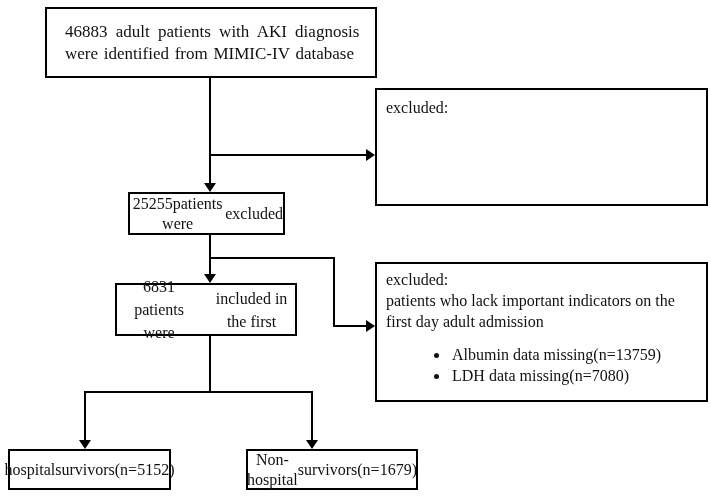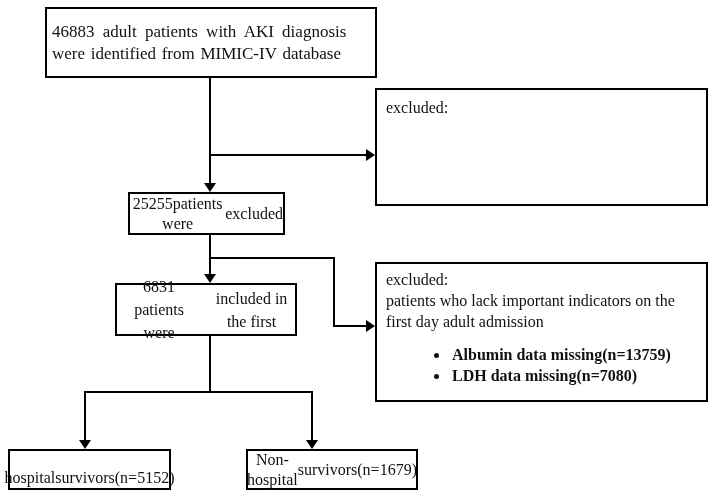--- a/index.html
+++ b/index.html
@@ -33,21 +33,21 @@
     align-items: center;
     justify-content: center;
     text-align: center;
   }
   .t-line { display: block; }
   .ws-wide { word-spacing: 4px; }
   .ws-slim { word-spacing: 1.5px; }
 
   #node-source {
     left: 45px; top: 7px; width: 332px; height: 71px;
-    padding: 12px 4px 0 5px;
+    padding: 12px 4px 0 18px;
     font-size: 17px; line-height: 22px;
   }
   #node-excluded-first {
     left: 375px; top: 88px; width: 333px; height: 118px;
     padding: 7px 6px 0 9px;
     font-size: 16px; line-height: 21px;
   }
   #node-selected {
     left: 128px; top: 192px; width: 157px; height: 43px;
     font-size: 16px; line-height: 20px;
@@ -56,34 +56,34 @@
     left: 115px; top: 283px; width: 182px; height: 53px;
     font-size: 16px; line-height: 23px; gap: 7px;
   }
   #node-excluded-second {
     left: 375px; top: 262px; width: 333px; height: 140px;
     padding: 5px 6px 0 9px;
     font-size: 16px; line-height: 21px;
   }
   #node-hospital {
     left: 8px; top: 449px; width: 163px; height: 41px;
-    font-size: 16px; line-height: 20px; align-items: flex-end;
+    font-size: 16px; line-height: 20px;
   }
   #node-nonhospital {
     left: 246px; top: 449px; width: 172px; height: 41px;
     font-size: 16px; line-height: 20px;
   }
 
   ul.bullets {
     list-style: disc outside;
     padding-left: 64px;
     margin: 0;
   }
   ul.bullets.gap-lg { margin-top: 19px; }
-  ul.bullets.gap-sm { margin-top: 12px; font-weight: bold; }
+  ul.bullets.gap-sm { margin-top: 12px; }
   ul.bullets li { padding-left: 2px; }
 
   .line {
     position: absolute;
     background: var(--line, #000);
   }
   .arrow-down {
     position: absolute; width: 0; height: 0;
     border-left: 6px solid transparent;
     border-right: 6px solid transparent;

